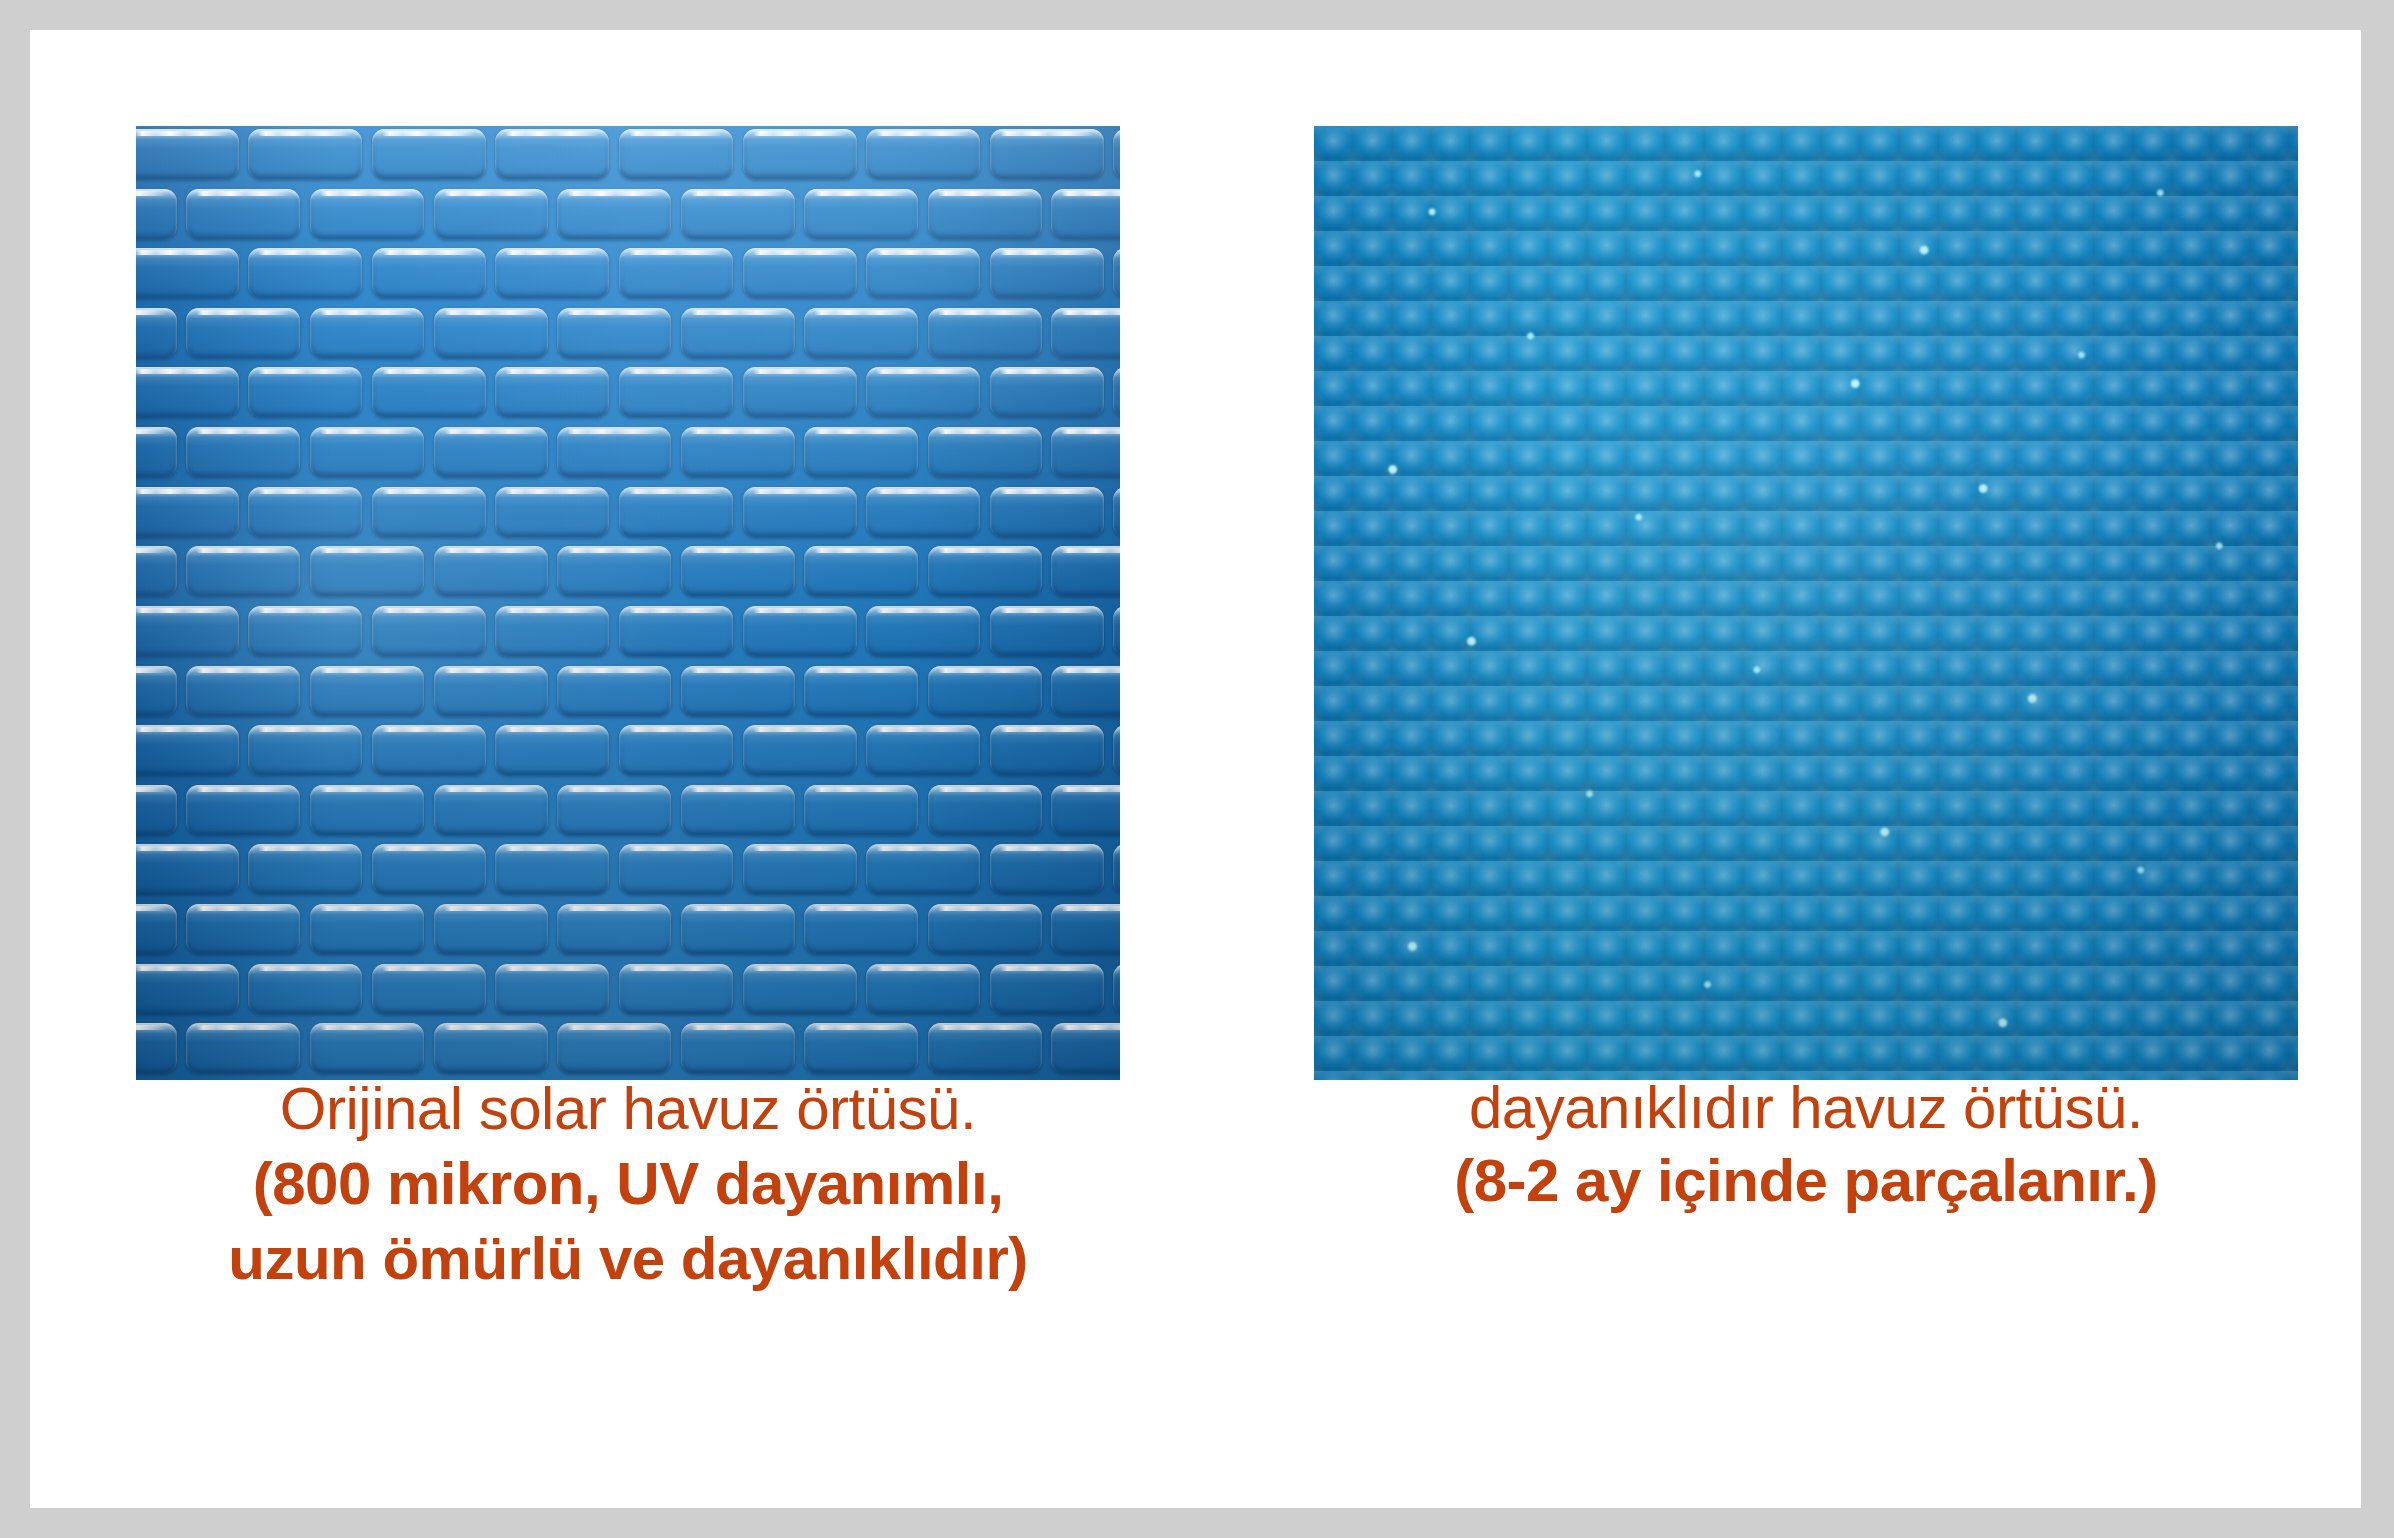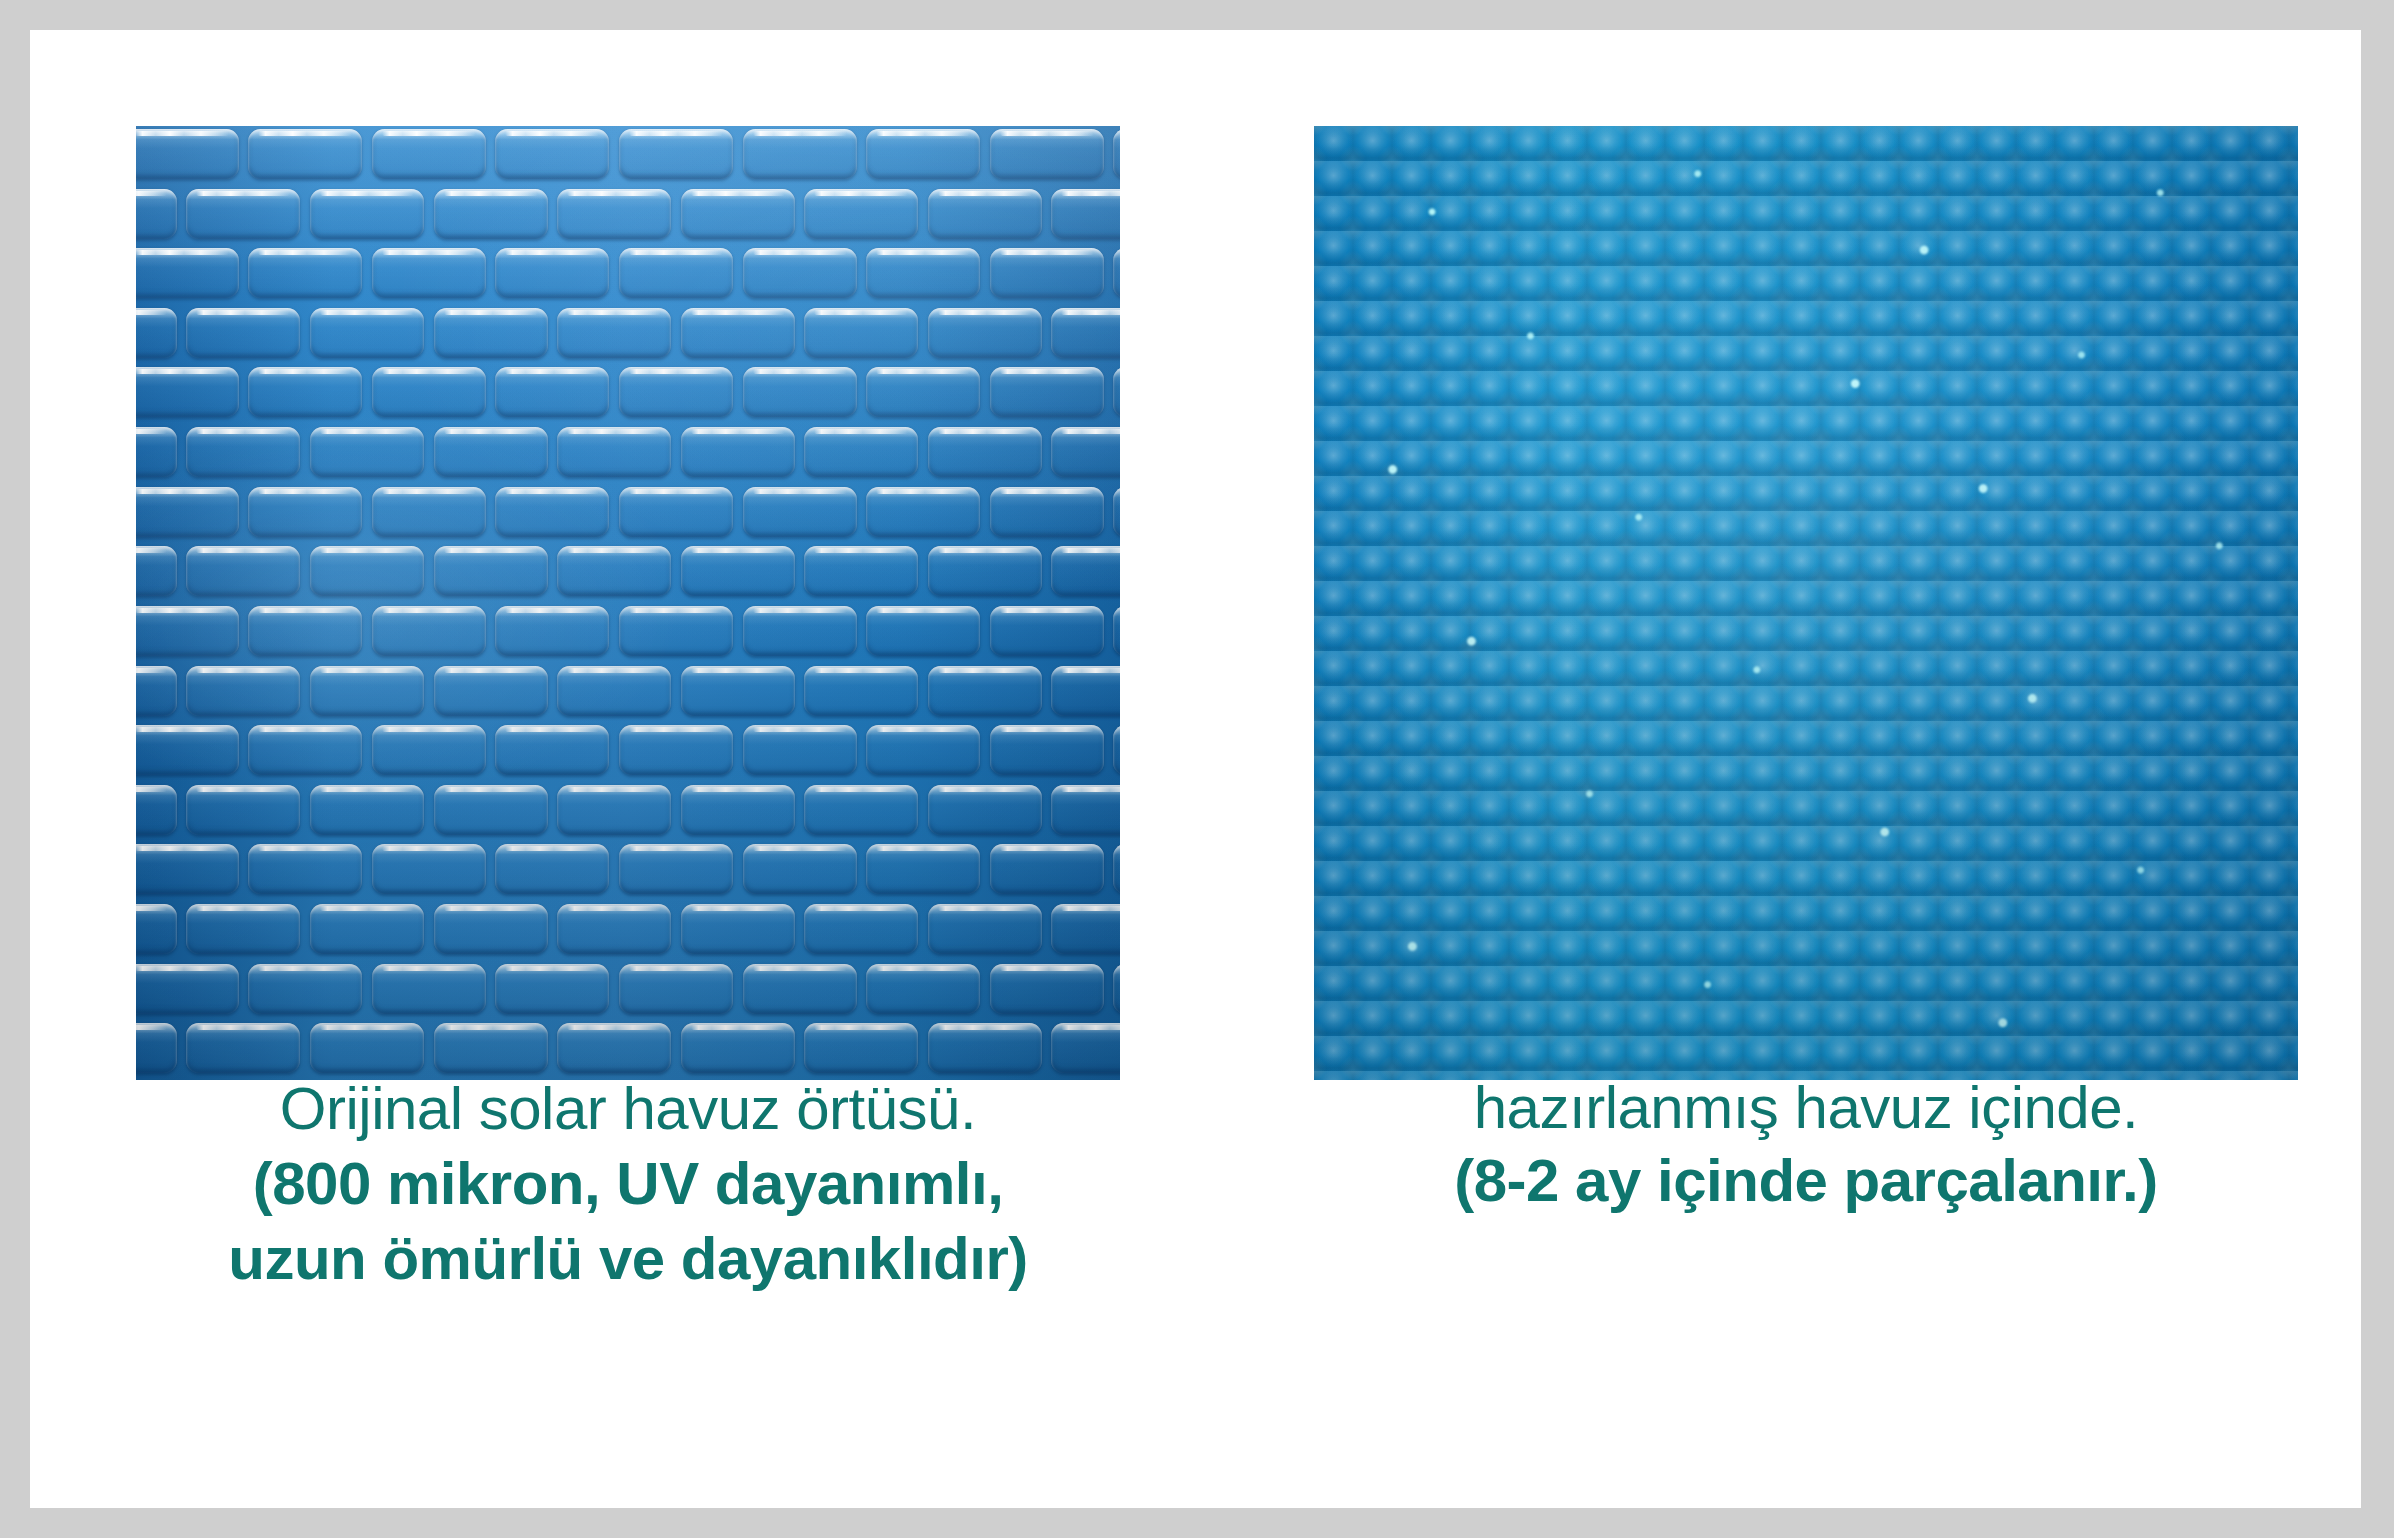--- a/index.html
+++ b/index.html
@@ -182,21 +182,21 @@
     color: #000000;
   }
   .caption-left  { left: 106px; }
   .caption-right { left: 1284px; }
 
   .cap-line {
     font-family: "Liberation Sans", sans-serif;
     font-size: 60px;
     line-height: 75px;
     letter-spacing: -0.5px;
-    color: #0f766e;
+    color: #c2410c;
     white-space: nowrap;
   }
   .cap-line.bold {
     font-weight: bold;
   }
   .caption-right .cap-line { line-height: 73px; }
 </style>
 </head>
 <body>
 
@@ -398,19 +398,19 @@
       <div class="swatch">
         <div class="bubble-base"></div>
         <div class="bubble-rows"></div>
         <div class="bubble-stripes"></div>
         <div class="bubble-speck"></div>
         <div class="bubble-vign"></div>
       </div>
     </div>
 
     <div class="caption caption-right">
-      <div class="cap-line">hazırlanmış havuz içinde.</div>
+      <div class="cap-line">dayanıklıdır havuz örtüsü.</div>
       <div class="cap-line bold">(8-2 ay içinde parçalanır.)</div>
     </div>
 
   </div>
 </div>
 
 
 </body></html>

